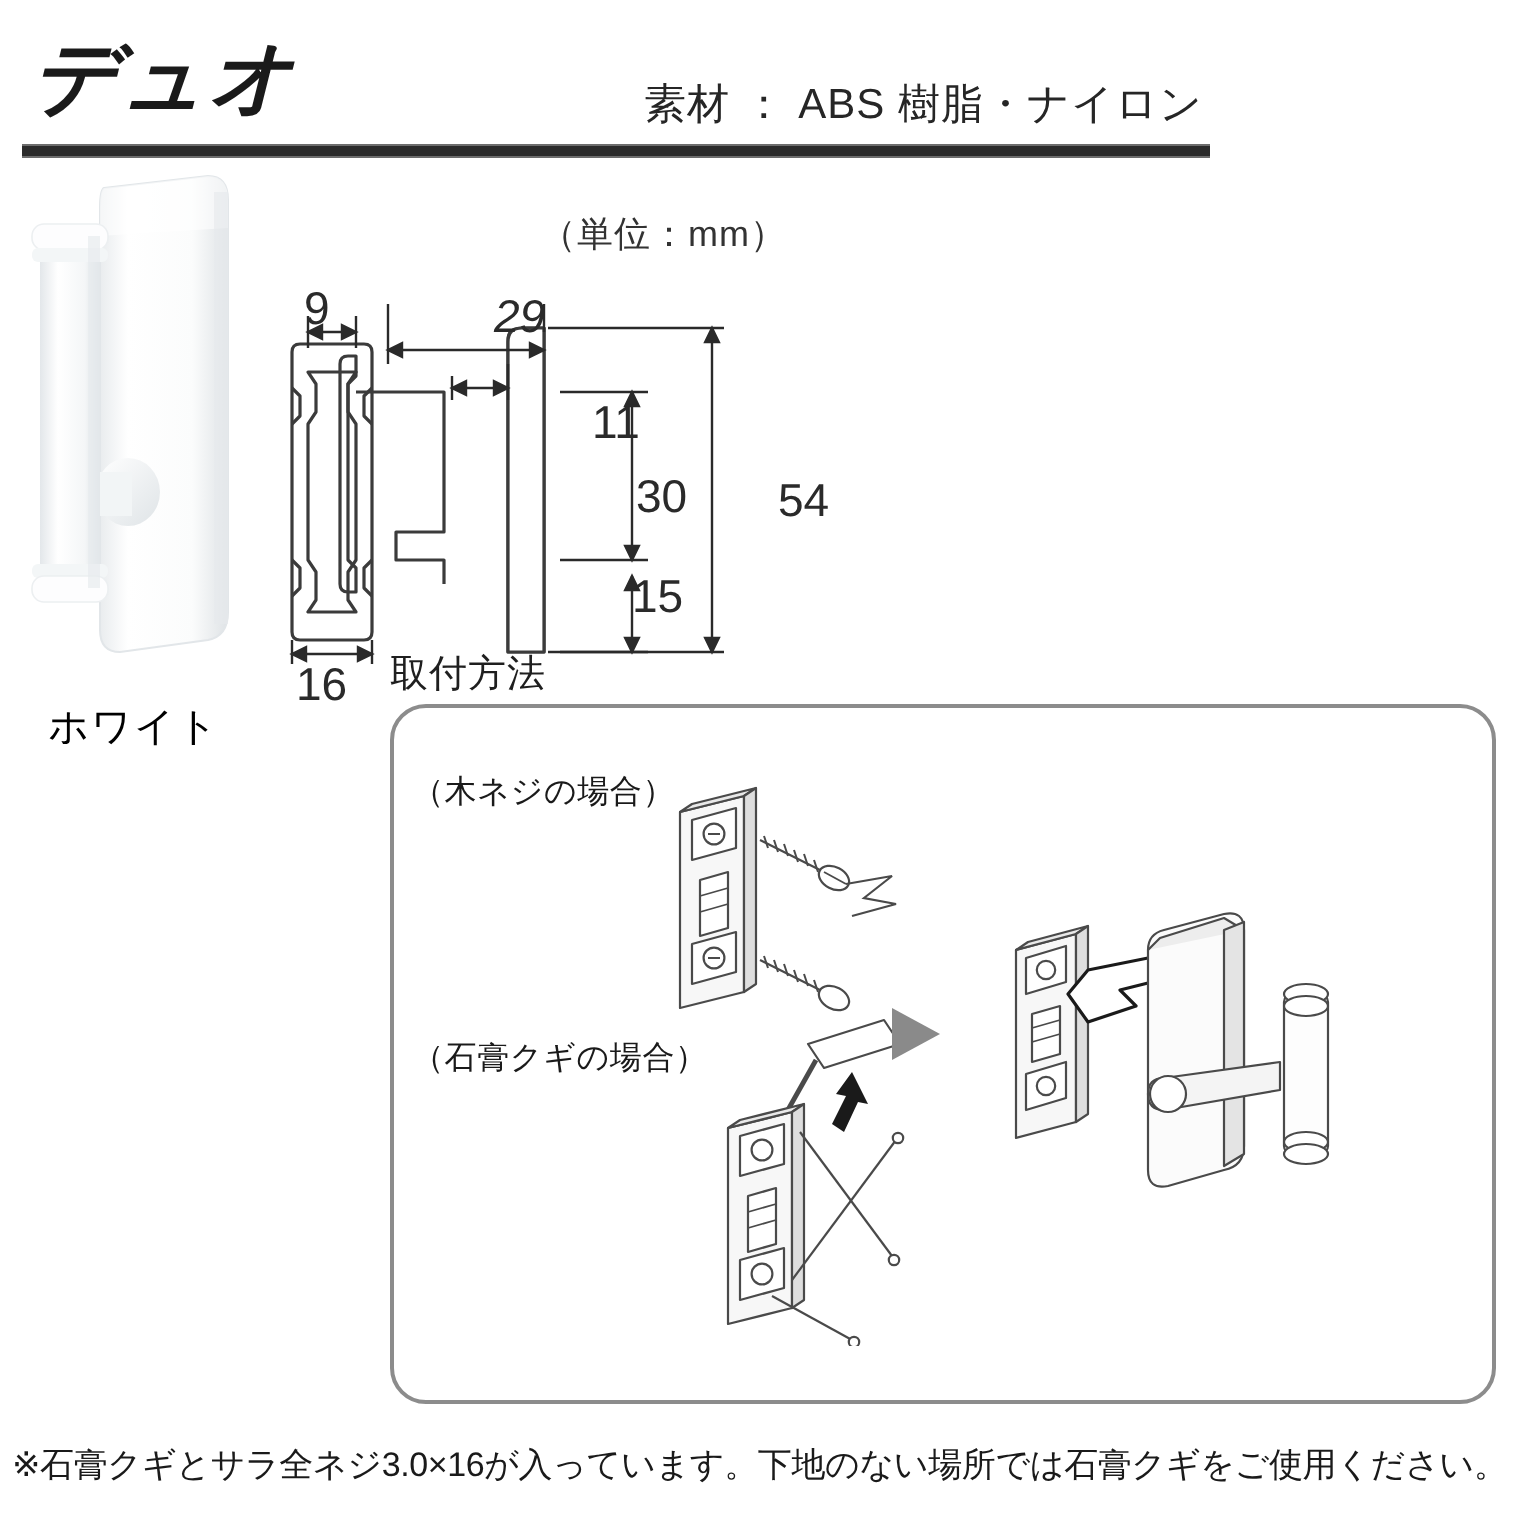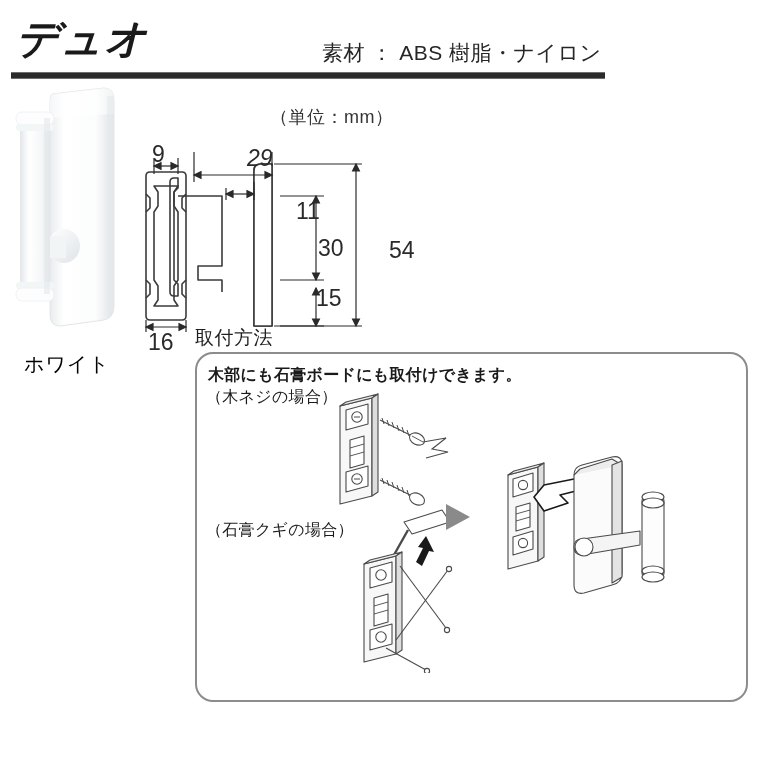--- a/index.html
+++ b/index.html
@@ -247,21 +247,20 @@
   <div class="dimtxt" id="dim-9">9</div>
   <div class="dimtxt" id="dim-16">16</div>
   <div class="dimtxt" id="dim-29">29</div>
   <div class="dimtxt" id="dim-11">11</div>
   <div class="dimtxt" id="dim-30">30</div>
   <div class="dimtxt" id="dim-15">15</div>
   <div class="dimtxt" id="dim-54">54</div>
 
   <div class="install-label">取付方法</div>
   <div class="panel"></div>
-  <div class="panel-head">木部にも石膏ボードにも取付けできます。</div>
   <div class="case-a">（木ネジの場合）</div>
   <div class="case-b">（石膏クギの場合）</div>
 
   <div class="art" id="art-screw">
     <svg width="150" height="120" viewBox="0 0 150 120">
       <g fill="#ffffff" stroke="#4a4a4a" stroke-width="1.1" stroke-linejoin="round">
 
         <path d="M12 14 L44 6 L44 104 L12 112 Z" fill="#f7f7f7"></path>
         <path d="M12 14 L18 10 L50 2 L44 6 Z" fill="#e9e9e9"></path>
         <path d="M44 6 L50 2 L50 100 L44 104 Z" fill="#dedede"></path>
@@ -374,14 +373,15 @@
       <g fill="#ffffff" stroke="#4a4a4a" stroke-width="1.1">
         <rect x="142" y="42" width="22" height="80" rx="4" fill="#fdfdfd"></rect>
         <ellipse cx="153" cy="42" rx="11" ry="5" fill="#ffffff"></ellipse>
         <ellipse cx="153" cy="48" rx="11" ry="5" fill="#ffffff"></ellipse>
         <ellipse cx="153" cy="116" rx="11" ry="5" fill="#ffffff"></ellipse>
         <ellipse cx="153" cy="122" rx="11" ry="5" fill="#ffffff"></ellipse>
       </g>
     </svg>
   </div>
 
+  <div class="footnote">※石膏クギとサラ全ネジ3.0×16が入っています。下地のない場所では石膏クギをご使用ください。</div>
 
 </div>
 
 </body></html>

